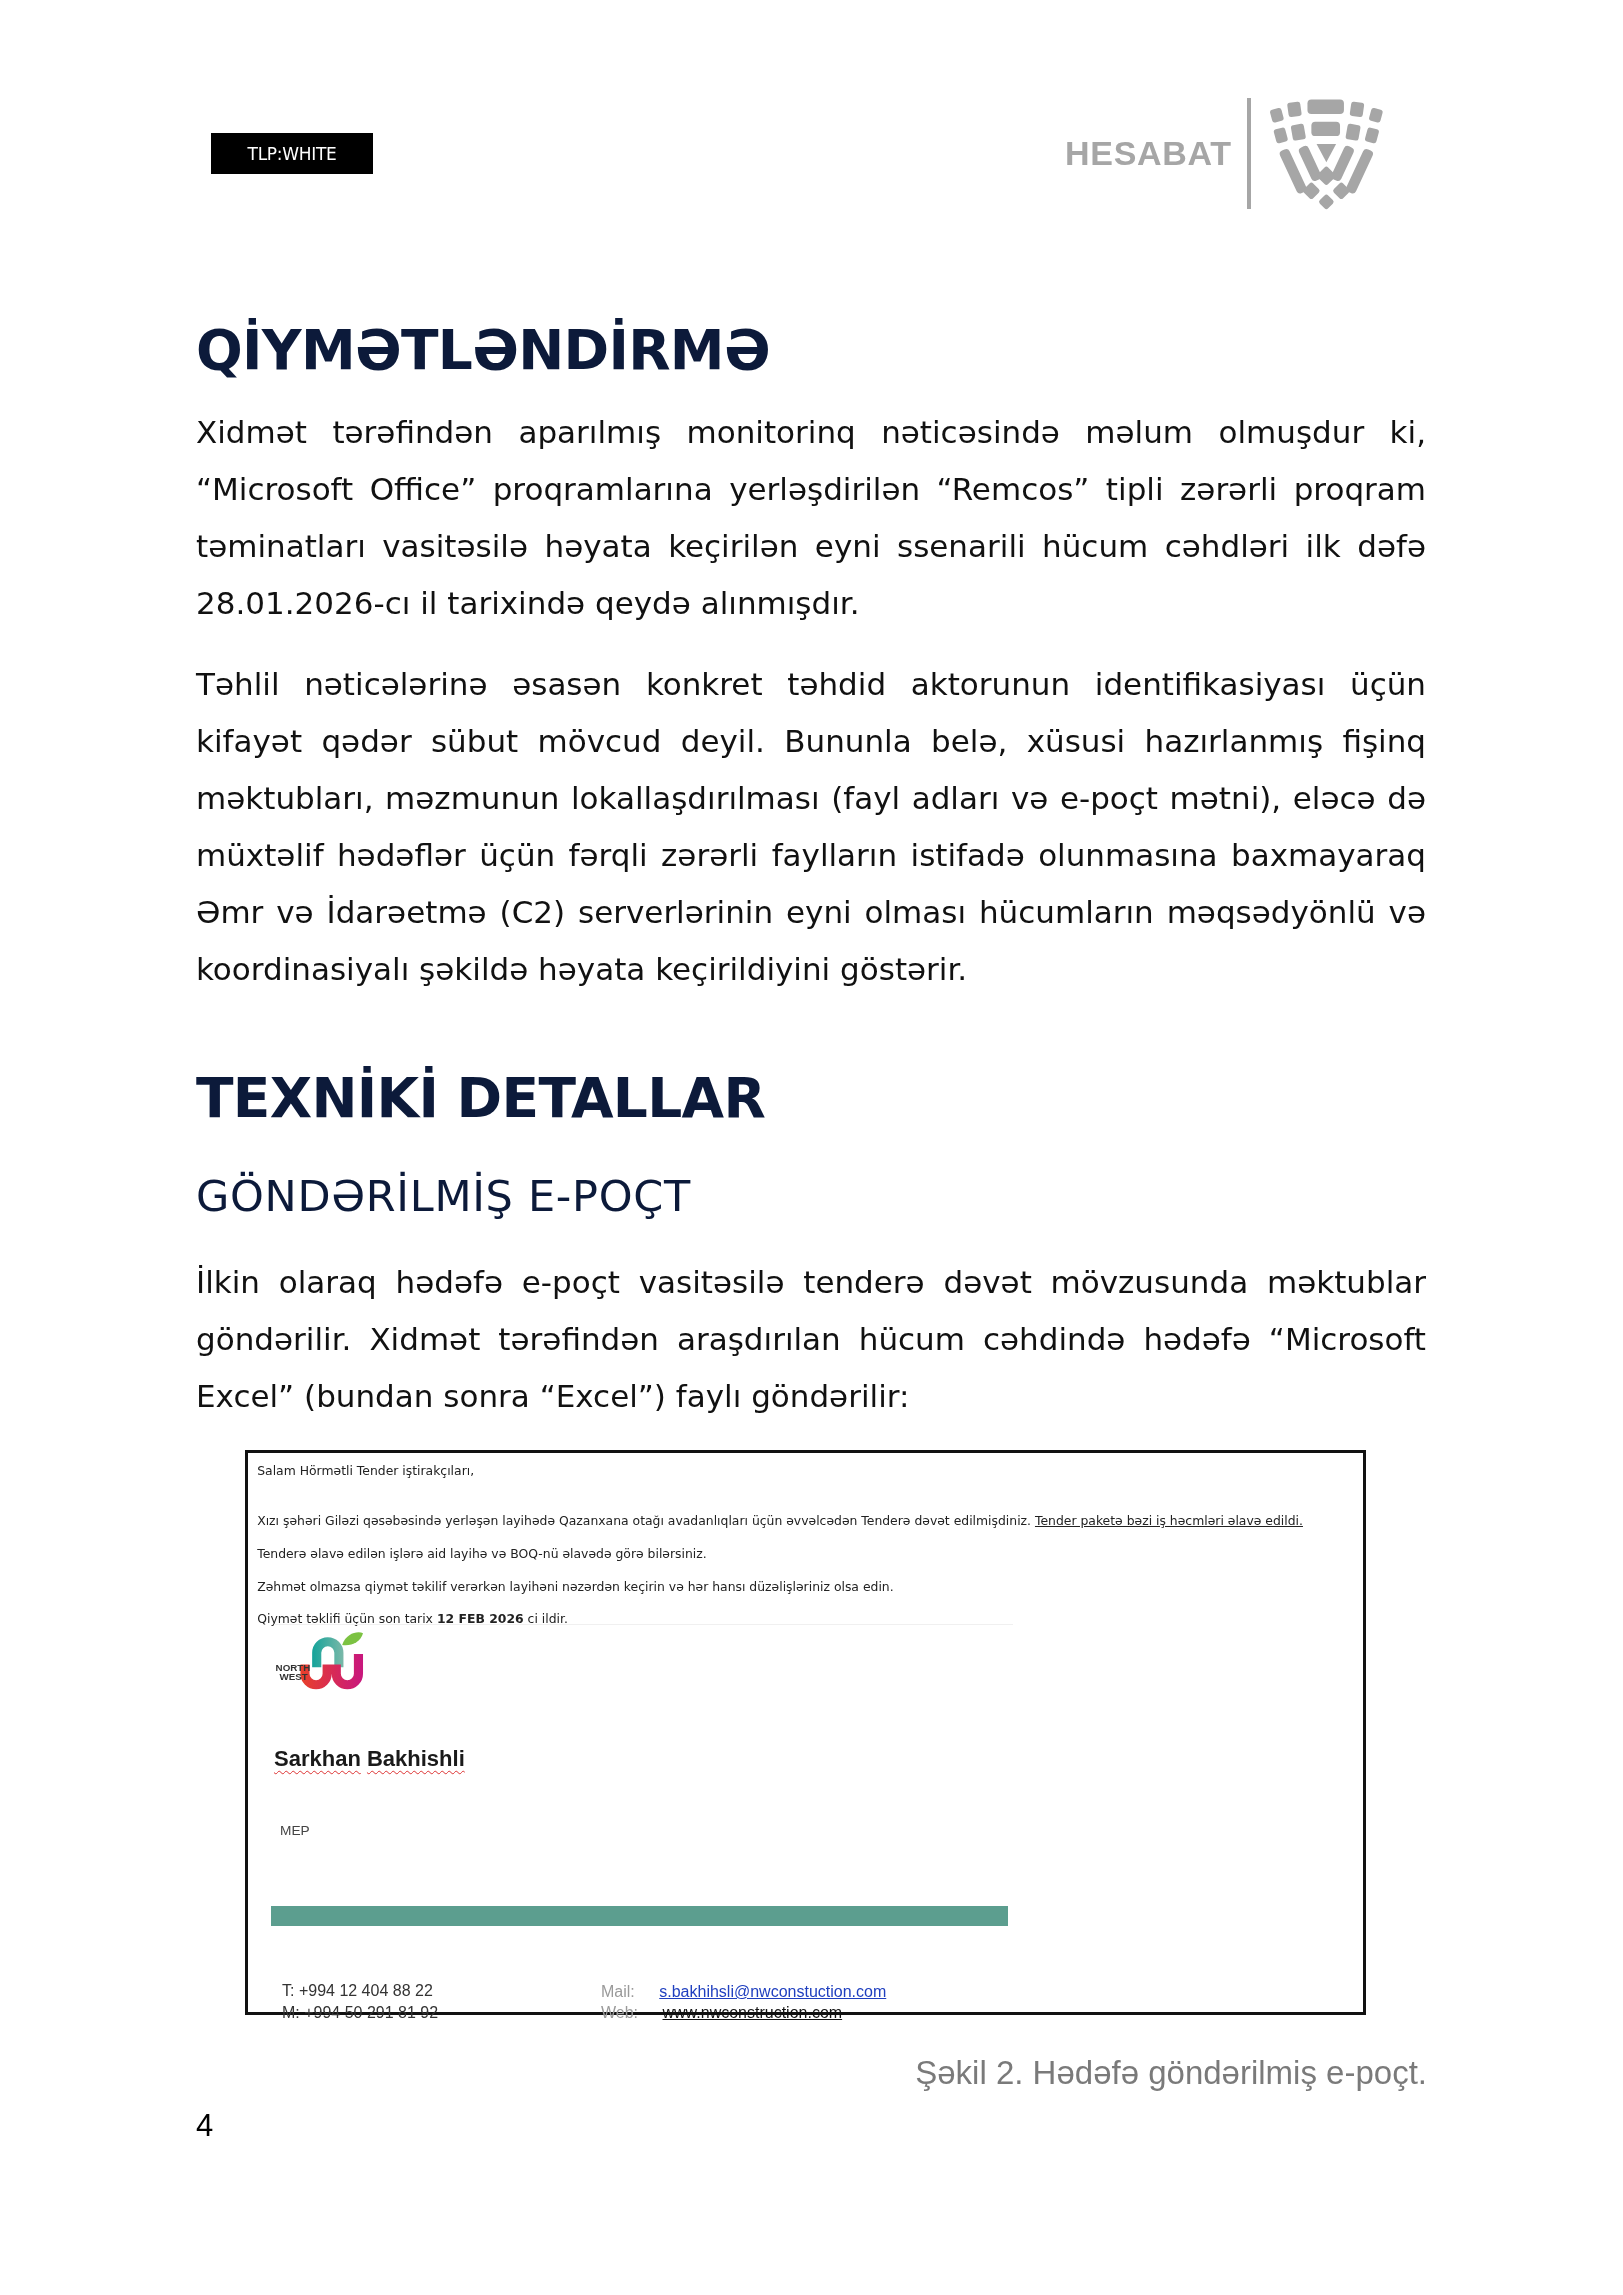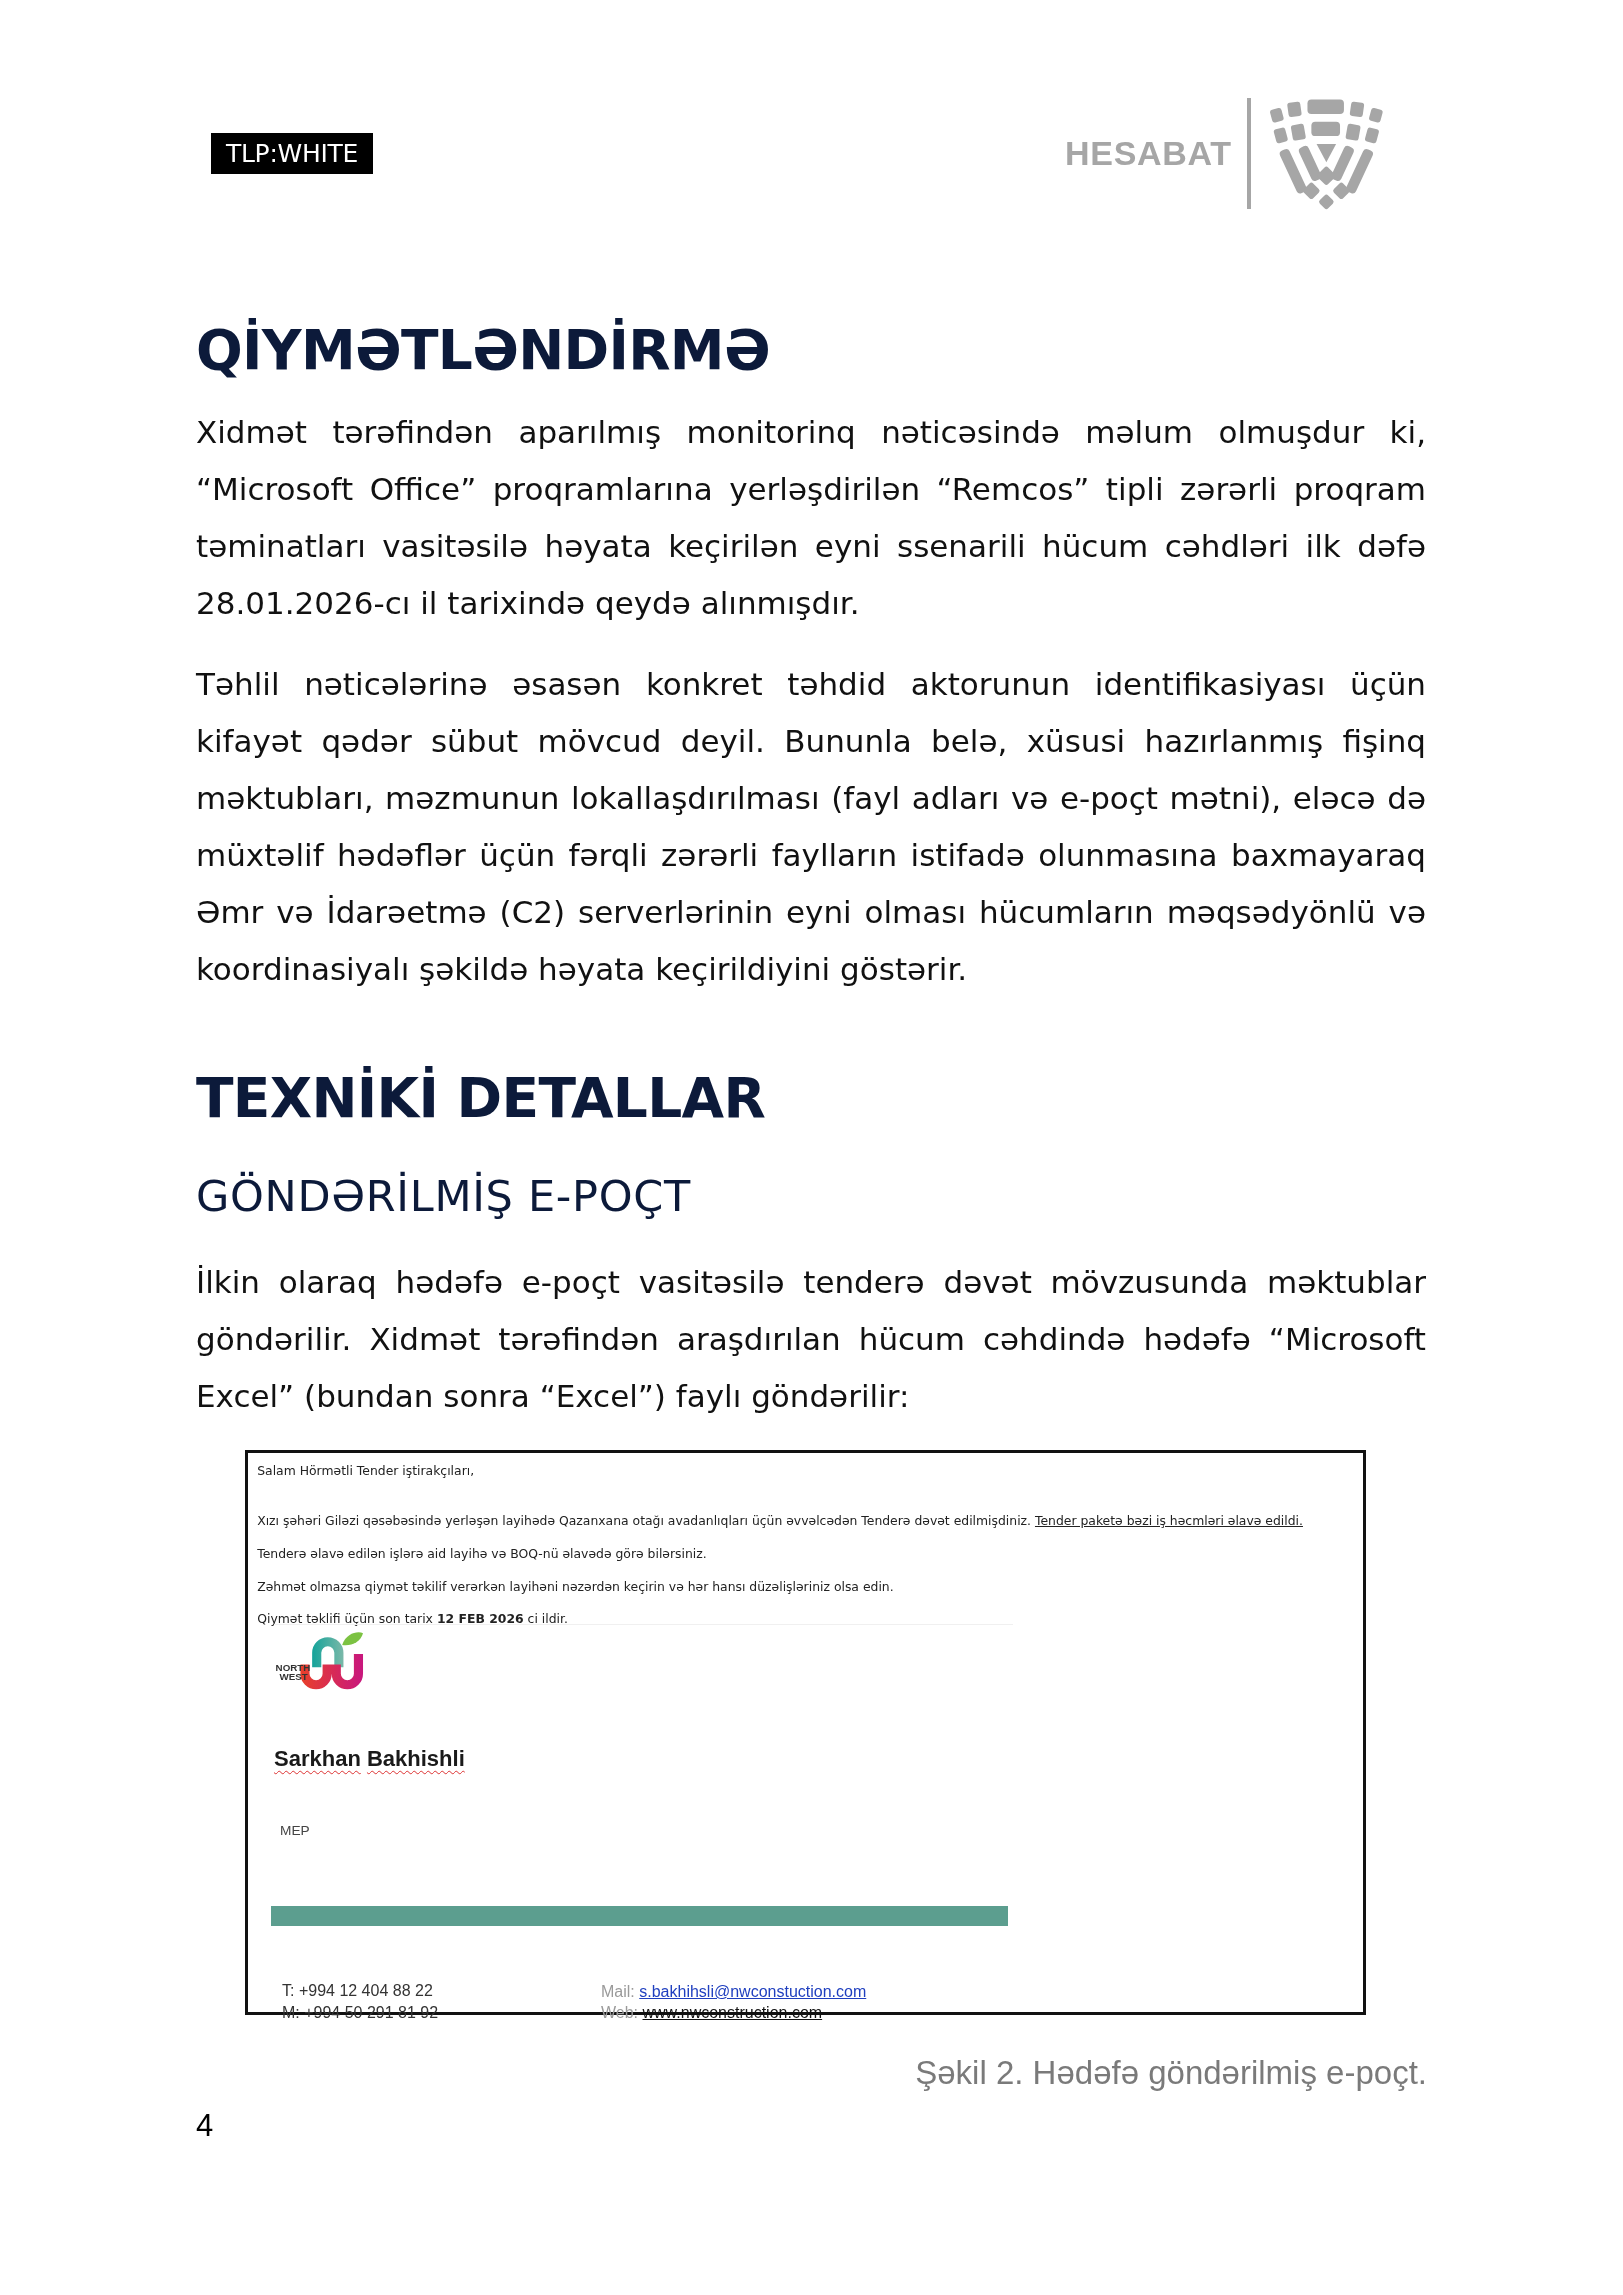--- a/index.html
+++ b/index.html
@@ -2,21 +2,21 @@
 <html style="font-size:10.5px"><head>
 <meta charset="utf-8">
 <style>
   html, body { margin: 0; padding: 0; background: #ffffff; }
   body { width: 1623px; height: 2295px; position: relative; overflow: hidden;
          font-family: "DejaVu Sans", sans-serif; color: #111111; }
   .abs { position: absolute; }
 
   
   .tlp { left: 211px; top: 133px; width: 162px; height: 41px; background: #000;
-         color: #fff; font-family: "DejaVu Sans", sans-serif; font-size: 25px;
+         color: #fff; font-family: "DejaVu Sans", sans-serif; font-size: 17px;
          display: flex; align-items: center; justify-content: center; letter-spacing: -0.3px; }
   .brand { left: 1065px; top: 98px; height: 111px; display: flex; align-items: center; }
   .brand-text { font-family: "Liberation Sans", sans-serif; font-weight: bold; color: #a6a6a6;
                 font-size: 34px; letter-spacing: 0.7px; }
   .brand-sep { width: 3.3px; height: 111px; background: #a6a6a6; margin: 0 17px 0 15.7px; }
   .brand-logo { width: 118px; height: 114px; }
 
   
   .h1 { left: 196px; font-family: "DejaVu Sans", sans-serif; font-weight: bold;
         color: #0c1a3a; font-size: 55px; letter-spacing: -0.7px; }
@@ -37,21 +37,21 @@
   .sig-divider { position: absolute; left: 26px; top: 171px; width: 739px; height: 1.3px; background: #f0f0f0; }
   .nw-logo { position: absolute; left: 26px; top: 175px; width: 105px; height: 75px; }
   .sig-name { position: absolute; left: 26px; top: 293px; font-family: "Liberation Sans", sans-serif;
               font-size: 22px; font-weight: bold; color: #1a1a1a; }
   .sig-name span { text-decoration: underline wavy #d33; text-decoration-thickness: 0.7px; text-underline-offset: 3.9px; }
   .sig-title { position: absolute; left: 32px; top: 370px; font-family: "Liberation Sans", sans-serif;
                font-size: 13.7px; color: #444; }
   .teal-bar { position: absolute; left: 23px; top: 453px; width: 737px; height: 19.6px; background: #5c9e8f; }
   .contact { position: absolute; font-family: "Liberation Sans", sans-serif; font-size: 16px; color: #333; }
   .contact .lbl { color: #9a9a9a; }
-  .contact a { color: #1f3fbf; text-decoration: underline; }
+  .contact a { color: #1f3fbf; text-decoration: underline; margin-left: 20px; }
   .contact a.web { color: #111; }
 
   .caption { right: 196px; top: 2054px; font-family: "Liberation Sans", sans-serif; font-size: 33px; color: #7a7a7a; }
   .pagenum { left: 196px; top: 2108px; font-family: "Liberation Sans", sans-serif; font-size: 31px; color: #000; }
 </style>
 </head>
 <body>
 
 <div class="abs tlp">TLP:WHITE</div>
 

